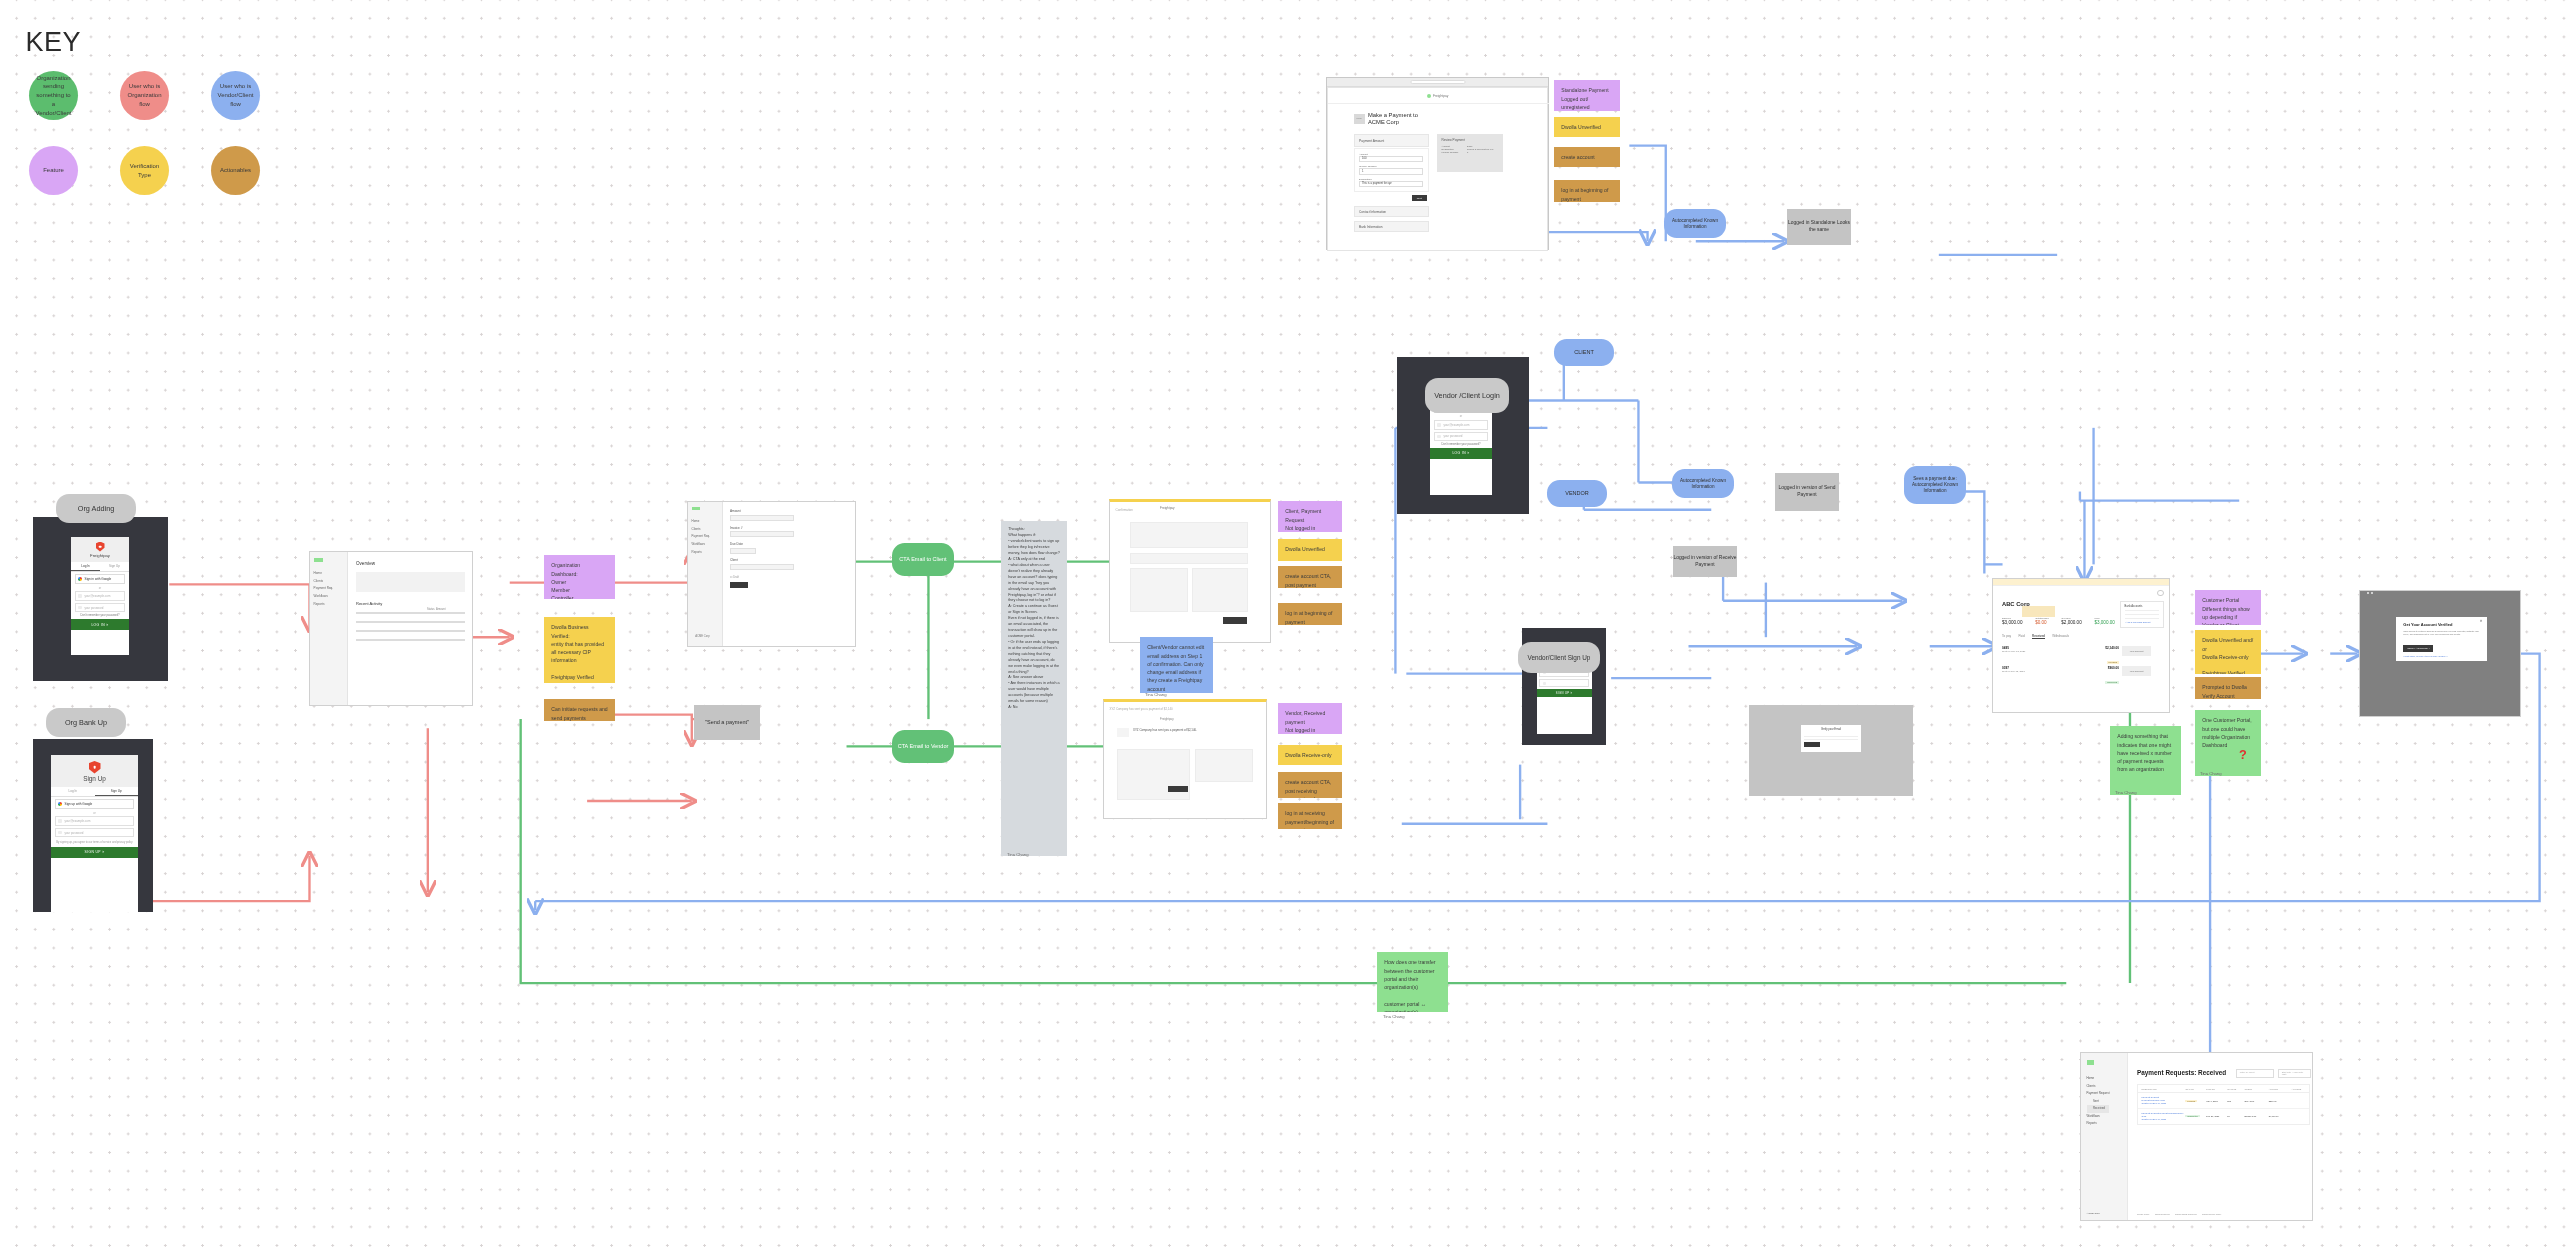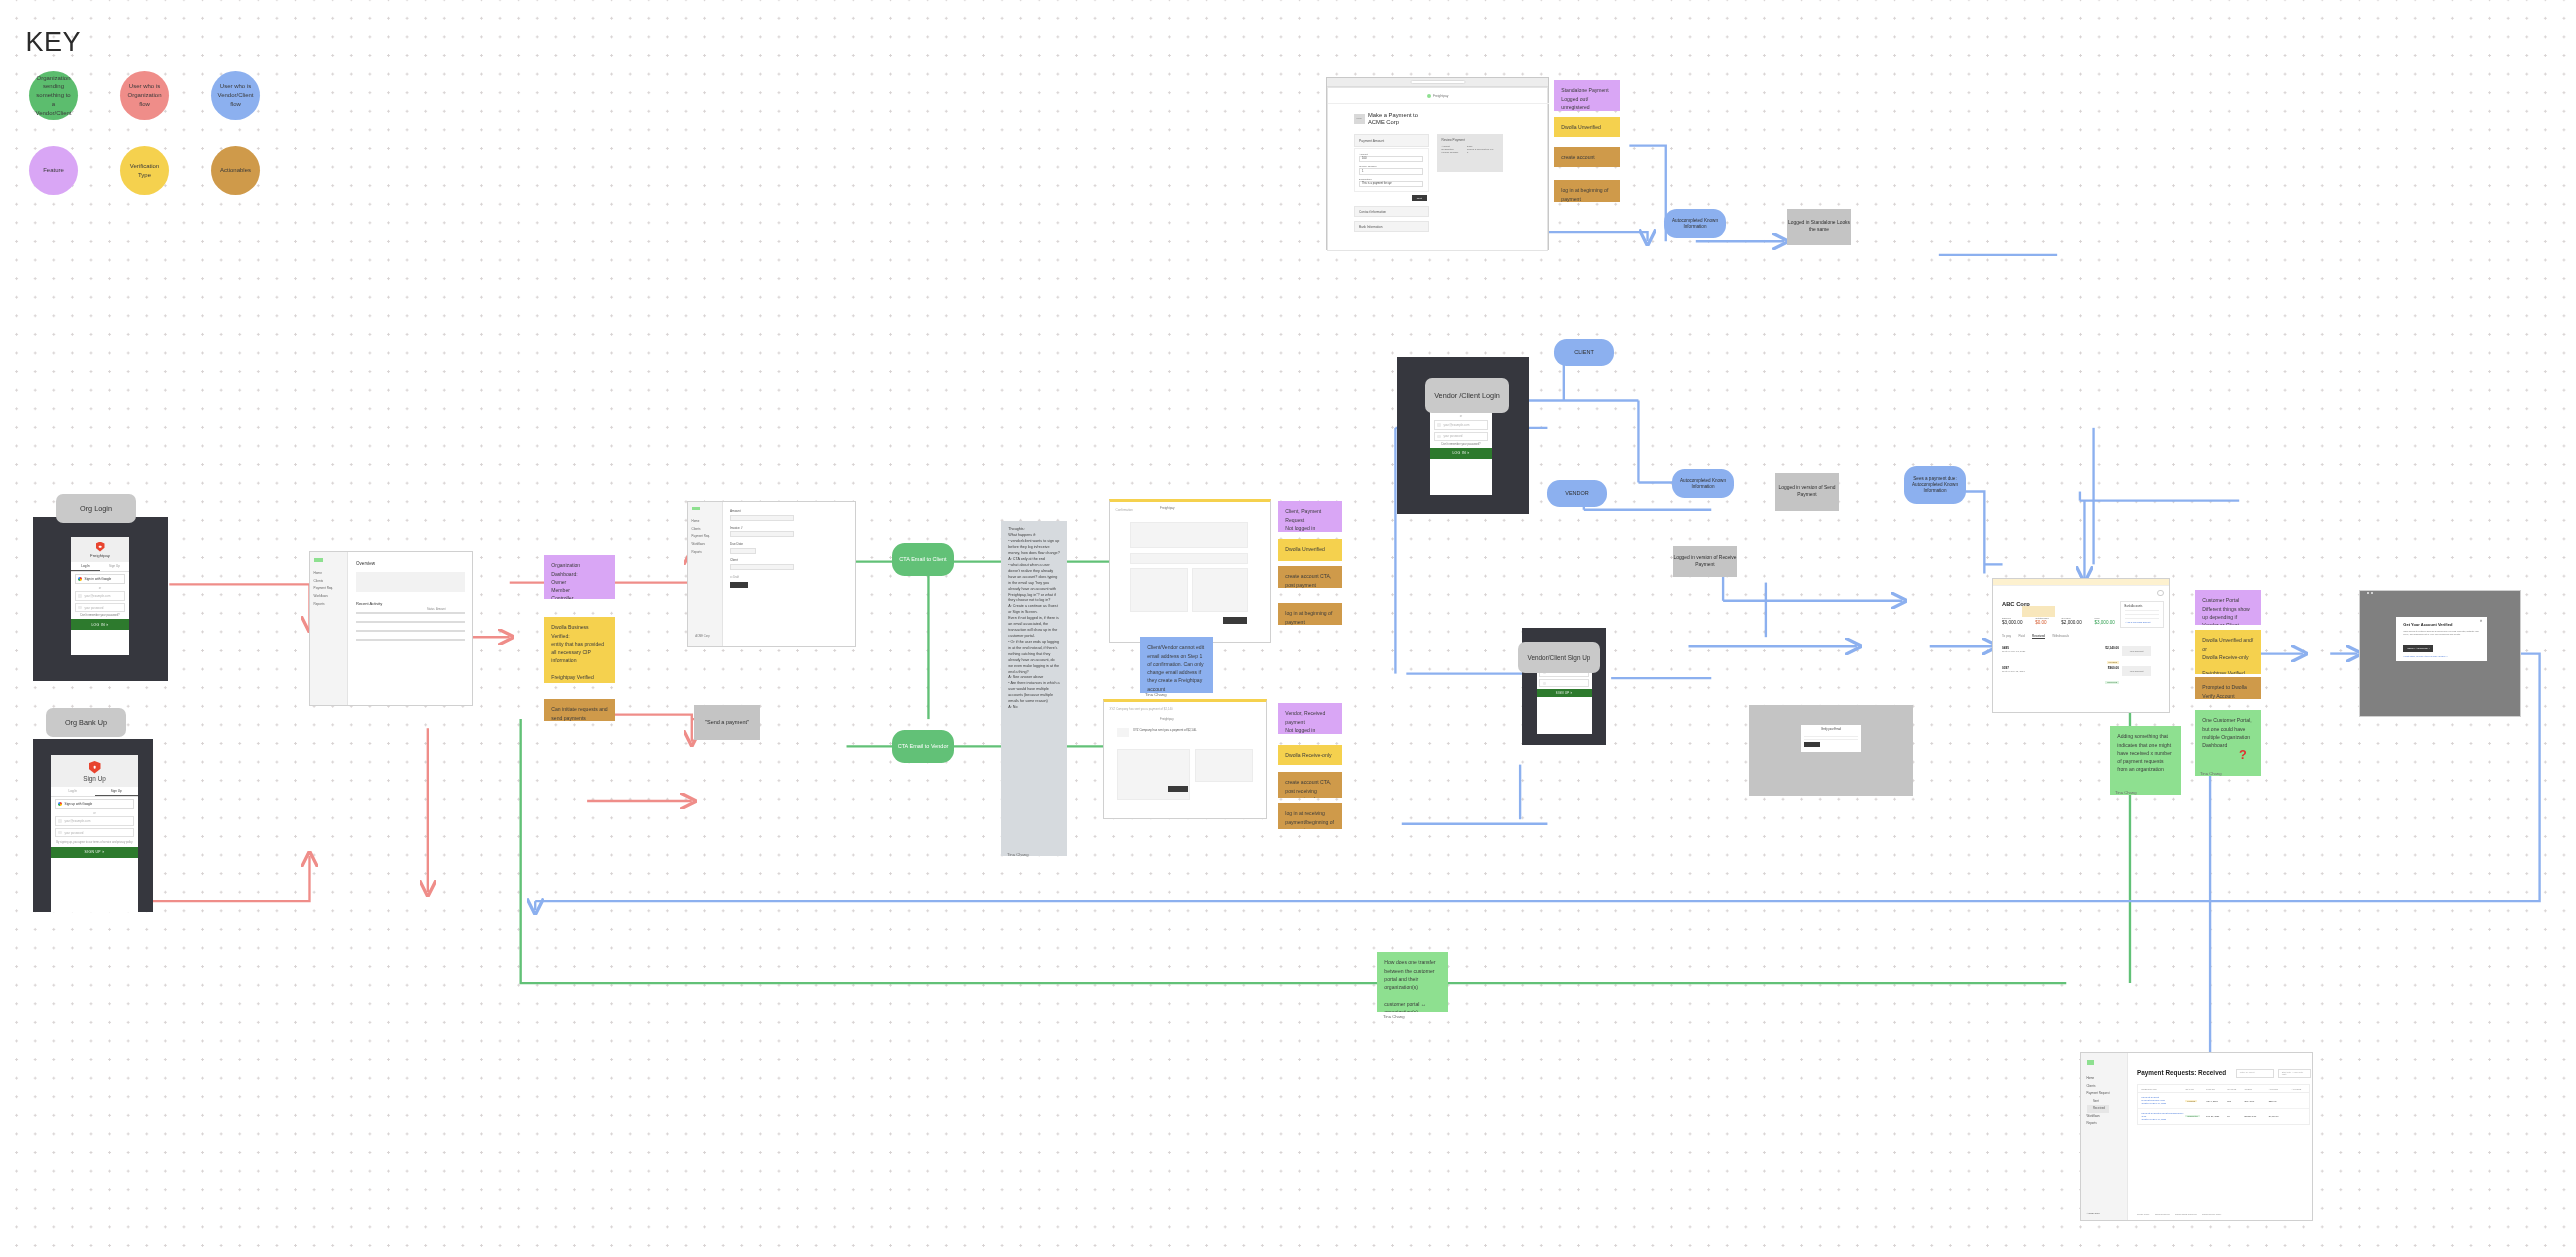--- a/index.html
+++ b/index.html
@@ -44,21 +44,21 @@
   .gbox {
     display: flex; align-items: center; justify-content: center;
     text-align: center; line-height: 1.35;
     color: #2e2e2e;
   }
   .gray-node { background: #c4c4c4; }
   .green-node { background: #62c177; color: #fff; }
   .blue-node { background: #8cb0ef; }
   .label-pill {
     background: #c9c9c9; color: #343434;
-    border-radius: 7px;
+    border-radius: 13px;
     display:flex;align-items:center;justify-content:center;text-align:center;
     line-height: 1.25;
   }
 
   
   .sticky {
     padding: 6.4px 7.3px;
     font-size: 5.1px; line-height: 1.62;
     color: #3b3b3b;
     white-space: pre-line;
@@ -228,21 +228,21 @@
         <span>your@example.com</span>
       </div>
       <div class="a0-field">
         <span class="a0-lock"></span>
         <span>your password</span>
       </div>
       <div class="a0-link">Don't remember your password?</div>
       <div class="a0-cta">LOG IN &gt;</div>
     </div>
   </div>
-  <div class="abs label-pill" style="left:56px;top:494px;width:80px;height:29px;font-size:7.3px;">Org Login</div>
+  <div class="abs label-pill" style="left:56px;top:494px;width:80px;height:29px;font-size:7.3px;">Org Adding</div>
 
   <div class="abs phone-frame" style="left:33px;top:739px;width:120px;height:173px;">
     <div class="abs phone-screen" style="left:18px;top:16.4px;width:87px;height:157px;">
       <div class="a0-head" style="padding:5.5px 0 4.6px;">
         <div class="a0-logo" style="width:12px;height:12.7px;"></div>
         <div class="a0-title" style="font-size:6.4px;">Sign Up</div>
       </div>
       <div class="a0-tabs">
         <div class="a0-tab">Log In</div>
         <div class="a0-tab active">Sign Up</div>

